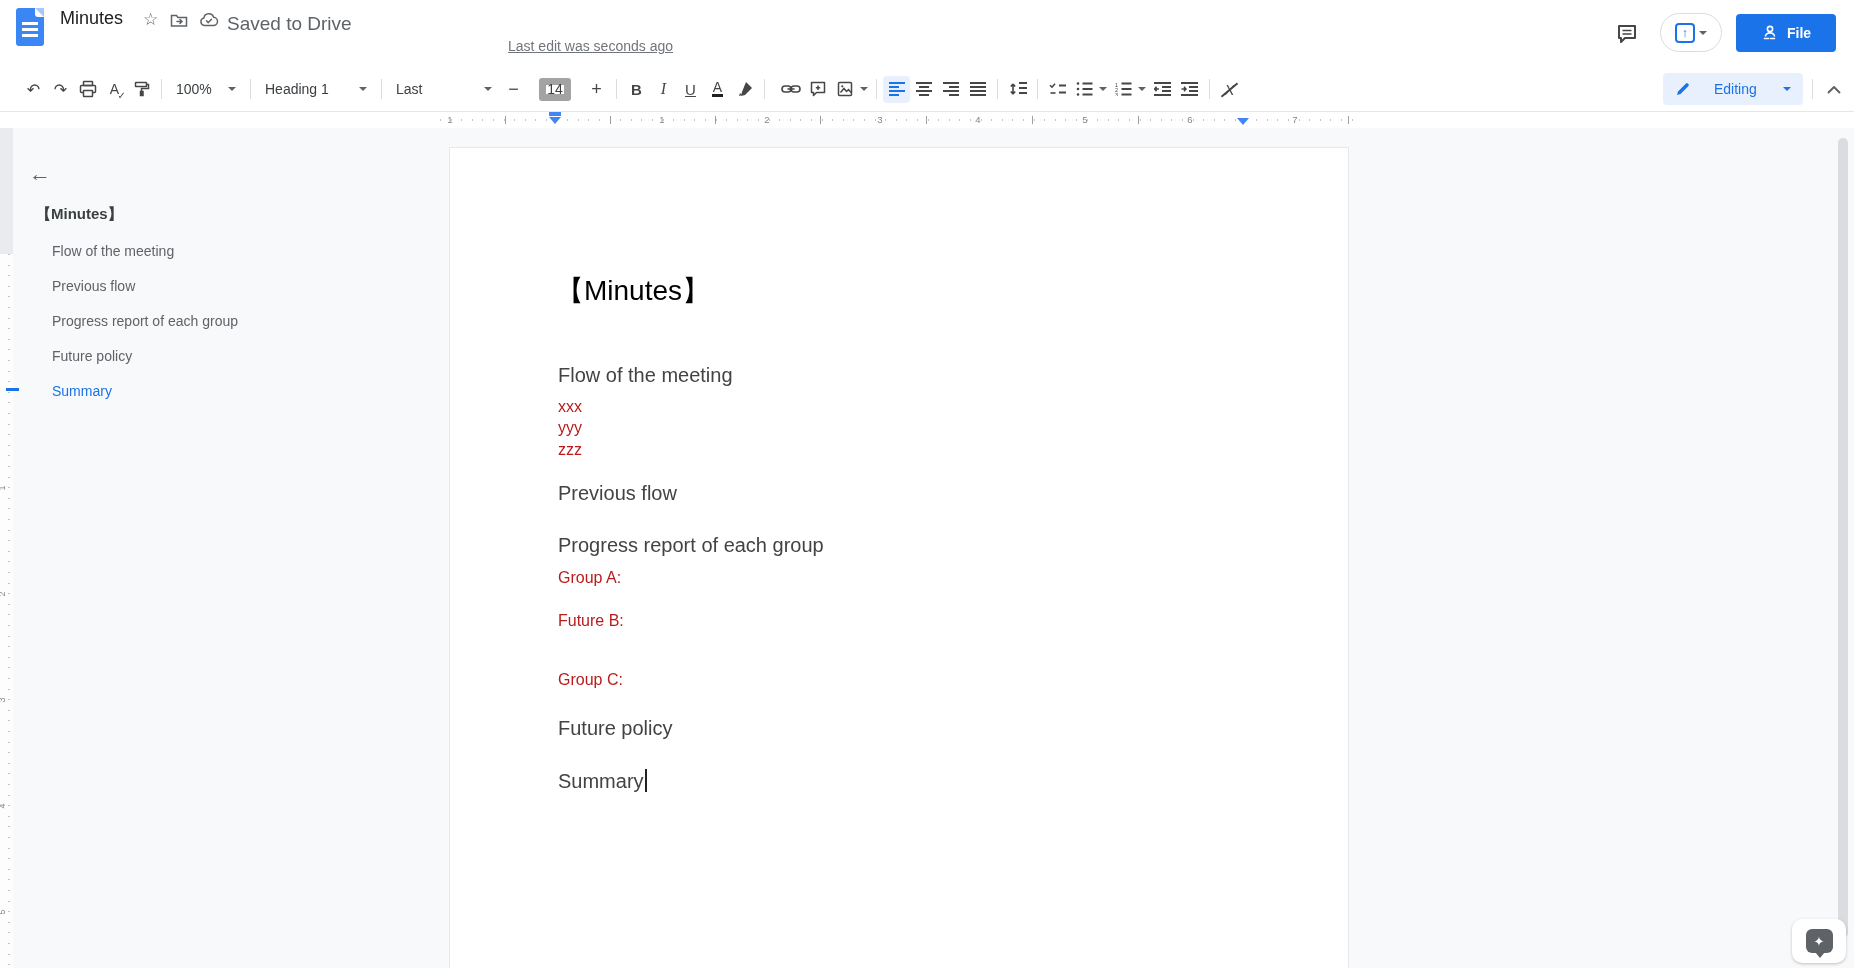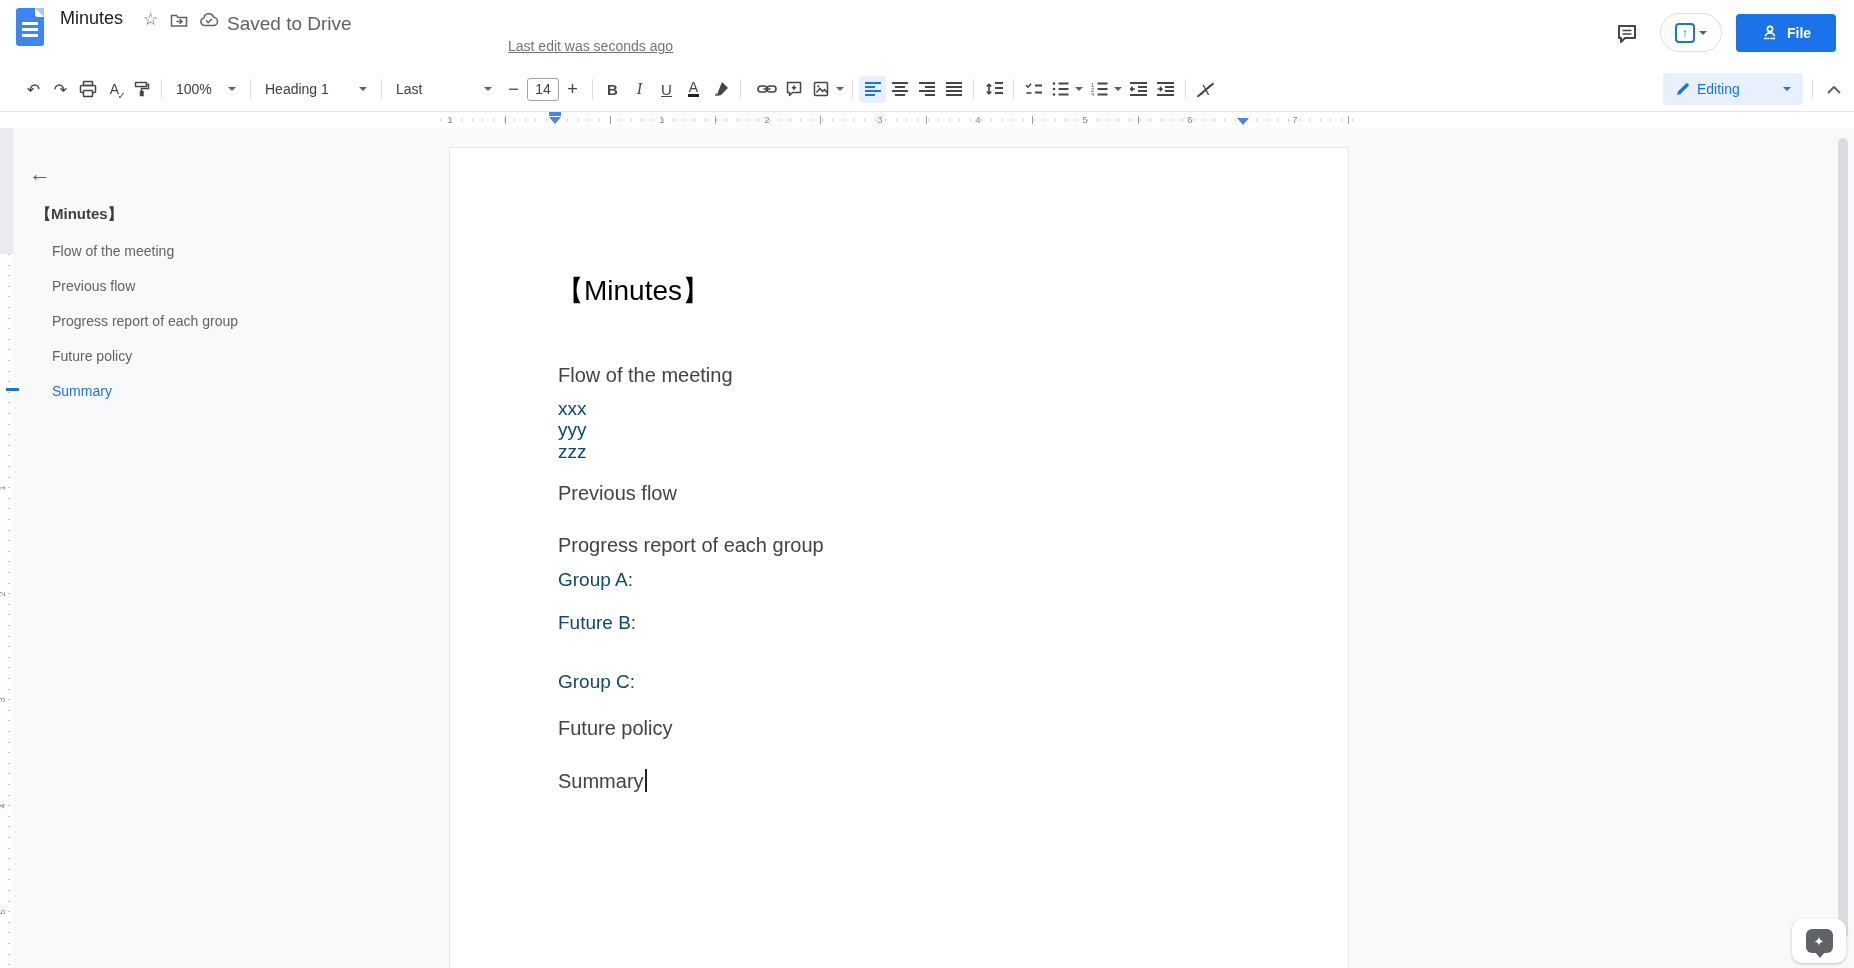--- a/index.html
+++ b/index.html
@@ -25,33 +25,33 @@
   .present-box { width:20px; height:20px; border:2px solid #1a73e8; border-radius:4px; color:#1a73e8; font-size:13px; font-weight:bold; display:flex; align-items:center; justify-content:center; }
   .share-btn { position:absolute; left:1736px; top:14px; width:100px; height:38px; background:#1a73e8; border-radius:4px; color:#fff; display:flex; align-items:center; justify-content:center; gap:8px; font-size:14px; font-weight:bold; }
 
   
   .toolbar { position:absolute; left:0; top:66px; width:1854px; height:46px; background:#fff; border-bottom:1px solid #e4e7ea; }
   .tb-row { position:absolute; left:20px; top:8px; display:flex; align-items:center; height:30px; }
   .tbi { width:27px; height:27px; border-radius:4px; display:flex; align-items:center; justify-content:center; color:#444746; font-size:16px; }
   .sep { width:1px; height:20px; background:#dadce0; margin:0 6px; }
   .caret { width:0; height:0; border:4px solid transparent; border-top-color:#5f6368; margin-top:4px; }
   .tb-select { display:flex; align-items:center; justify-content:space-between; color:#3c4043; font-size:14px; padding:0 8px; height:27px; border-radius:4px; }
-  .fs-box { width:32px; height:23px; border:1px solid #a3a3a3; border-radius:3px; font-size:14px; color:#3c4043; display:flex; align-items:center; justify-content:center; margin:0 0; }
+  .fs-box { width:32px; height:23px; border:7px solid #a3a3a3; border-radius:3px; font-size:14px; color:#3c4043; display:flex; align-items:center; justify-content:center; margin:0 12px; }
   .glyph-b { font-weight:bold; font-size:15px; }
   .glyph-i { font-style:italic; font-family:"Liberation Serif", serif; font-size:16px; }
   .glyph-u { text-decoration:underline; font-size:15px; }
   .color-a { font-size:14px; line-height:13px; border-bottom:3px solid #202124; padding:0 1px; }
   .active-ctl { background:#e8f0fe; }
   .active-ctl svg { stroke:#1a73e8 !important; }
   .spell { position:relative; font-size:14px; }
   .spell .chk { position:absolute; right:2px; bottom:2px; font-size:10px; }
   .clearfmt { position:relative; font-size:15px; font-style:italic; }
   .clearfmt::after { content:""; position:absolute; left:3px; top:13px; width:21px; height:2px; background:#444746; transform:rotate(-40deg); }
 
-  .mode-pill { position:absolute; left:1663px; top:73px; width:140px; height:32px; background:#e8f0fe; border-radius:4px; display:flex; align-items:center; padding:8px 12px; gap:6px; }
+  .mode-pill { position:absolute; left:1663px; top:73px; width:140px; height:32px; background:#e8f0fe; border-radius:4px; display:flex; align-items:center; padding:8px 12px; gap:23px; }
   .mode-pill .lbl { color:#1a73e8; font-size:14px; font-weight:500; flex:1; }
   .mode-pill .caret { border-top-color:#1a73e8; }
   .tb-divider { position:absolute; left:1812px; top:79px; width:1px; height:20px; background:#dadce0; }
   .chev-up { position:absolute; left:1822px; top:80px; width:24px; height:20px; color:#5f6368; display:flex; align-items:center; justify-content:center; }
 
   
   .ruler { position:absolute; left:0; top:112px; width:1854px; height:16px; background:#fff; }
   .r-num { position:absolute; top:2px; transform:translateX(-50%); font-size:9.5px; color:#80868b; }
   .r-dots { position:absolute; left:440px; top:7px; width:916px; height:2px;
      background:repeating-linear-gradient(to right, #c2c6ca 0 1px, transparent 1px 10.6px); }
@@ -74,21 +74,21 @@
   
   .back-arrow { position:absolute; left:24px; top:158px; width:32px; height:32px; color:#5f6368; font-size:22px; display:flex; align-items:center; justify-content:center; }
   .outline-title { position:absolute; left:36px; top:205px; font-size:15px; font-weight:bold; color:#3c4043; }
   .ol-item { position:absolute; left:52px; font-size:14px; color:#5f6368; }
   .ol-item.active { color:#1a73e8; }
   .ol-dash { position:absolute; left:6px; top:388px; width:13px; height:3px; background:#1a73e8; }
 
   
   .d-title { position:absolute; left:556px; top:272px; font-size:28px; color:#000; }
   .d-h3 { position:absolute; left:558px; font-size:20px; color:#434343; }
-  .d-body { position:absolute; left:558px; font-size:19px; color:#0c4a6e; }
+  .d-body { position:absolute; left:558px; font-size:16px; color:#b91c1c; }
   .cursor { display:inline-block; width:2px; height:23px; background:#202124; margin-left:1px; vertical-align:-4px; }
 
   
   .explore { position:absolute; left:1792px; top:919px; width:54px; height:44px; background:#fff; border-radius:10px; box-shadow:0 1px 3px rgba(60,64,67,.3); display:flex; align-items:center; justify-content:center; }
   .explore .bubble { position:relative; width:27px; height:24px; background:#5f6368; border-radius:6px; color:#fff; font-size:13px; display:flex; align-items:center; justify-content:center; }
   .explore .bubble::after { content:""; position:absolute; left:9px; bottom:-5px; border-left:5px solid transparent; border-right:5px solid transparent; border-top:6px solid #5f6368; }
 
   svg { display:block; }
 </style>
 </head>

